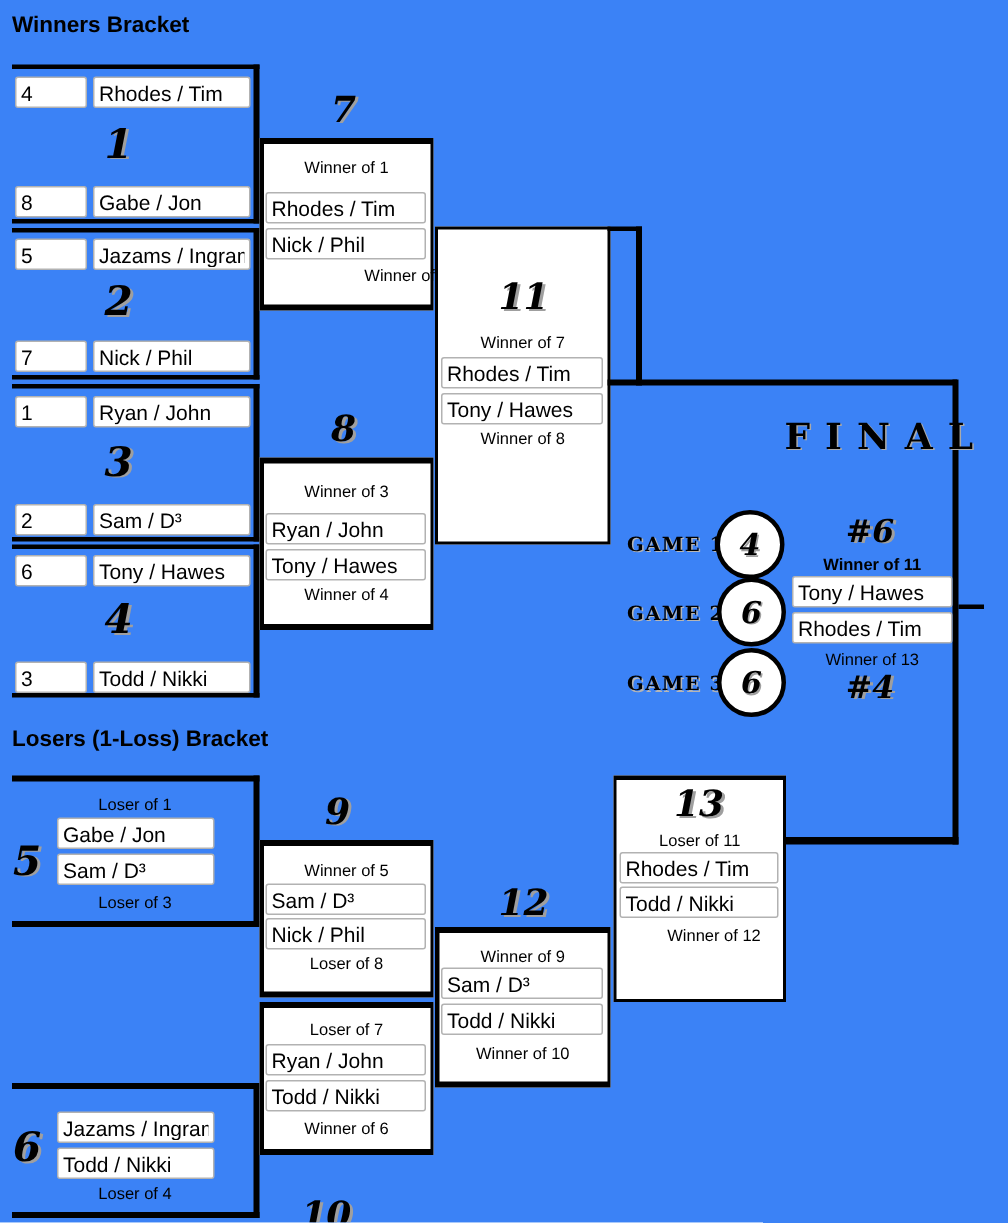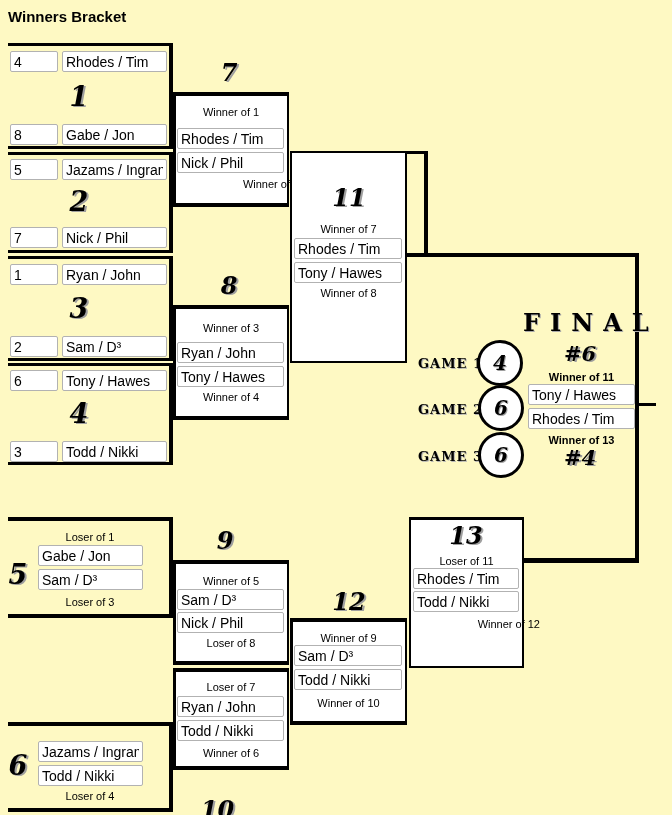--- a/index.html
+++ b/index.html
@@ -1,16 +1,16 @@
 <!DOCTYPE html>
 <html><head>
 <meta charset="utf-8">
 <style>
   html,body{margin:0;padding:0;background:#fff;}
-  #app{position:relative;width:672px;height:815px;background:#fef9c3;overflow:hidden;
+  #app{position:relative;width:672px;height:815px;background:#3b82f6;overflow:hidden;
        font-family:"Liberation Sans",sans-serif;color:#000;}
   .line{position:absolute;background:#000;}
   .heading{position:absolute;font-weight:bold;font-size:15px;white-space:nowrap;}
   
   .r1box{position:absolute;left:8px;width:165px;box-sizing:border-box;
          border-top:3px solid #000;border-bottom:3px solid #000;border-right:4px solid #000;}
   
   .lbox{position:absolute;left:8px;width:165px;box-sizing:border-box;
         border-top:4px solid #000;border-bottom:4px solid #000;border-right:4px solid #000;}
   
@@ -35,20 +35,21 @@
                font-size:20px;text-shadow:1px 1px 0 #9f9f9f;}
   .hash{position:absolute;font-family:"DejaVu Serif",serif;font-style:italic;font-weight:bold;
         font-size:21px;text-align:center;text-shadow:2px 1px 0 #9f9f9f;}
 </style>
 </head>
 <body>
 
 <div id="app">
 
   <div class="heading" style="left:8px;top:8px;">Winners Bracket</div>
+  <div class="heading" style="left:8px;top:484px;">Losers (1-Loss) Bracket</div>
 
   <div class="r1box" style="top:43px;height:106px;"></div>
   <input class="input" style="left: 10px; top: 51px; width: 48px;" value="4">
   <input class="input" style="left: 62px; top: 51px; width: 105px;" value="Rhodes / Tim">
   <div class="fancy num-big" style="left:62px;top:83px;width:34px;">1</div>
   <input class="input" style="left: 10px; top: 124px; width: 48px;" value="8">
   <input class="input" style="left: 62px; top: 124px; width: 105px;" value="Gabe / Jon">
 
   <div class="r1box" style="top:152px;height:101px;"></div>
   <input class="input" style="left: 10px; top: 159px; width: 48px;" value="5">
@@ -93,40 +94,40 @@
   <div class="lbl" style="left:294px;top:287px;width:109px;">Winner of 8</div>
 
   <div class="line" style="left:405px;top:151px;width:23px;height:3px;"></div>
   <div class="line" style="left:424px;top:151px;width:4px;height:106px;"></div>
 
   <div class="line" style="left:405px;top:253px;width:233px;height:4px;"></div>
   <div class="line" style="left:635px;top:253px;width:4px;height:310px;"></div>
   <div class="line" style="left:521px;top:558px;width:118px;height:5px;"></div>
   <div class="line" style="left:639px;top:403px;width:17px;height:3px;"></div>
 
-  <div class="final-title" style="left:523px;top:276px;margin-top:32px;">FINAL</div>
+  <div class="final-title" style="left:523px;top:276px;">FINAL</div>
 
   <div class="game-lbl" style="left:418px;top:356px;">GAME 1</div>
   <div class="circle" style="left:477px;top:340px;">
       <span>4</span>
     </div>
   <div class="game-lbl" style="left:418px;top:402px;">GAME 2</div>
   <div class="circle" style="left:478px;top:385px;">
       <span>6</span>
     </div>
   <div class="game-lbl" style="left:418px;top:449px;">GAME 3</div>
   <div class="circle" style="left:478px;top:432px;">
       <span>6</span>
     </div>
 
   <div class="hash" style="left:545px;top:341px;width:70px;">#6</div>
   <div class="lbl" style="left:528px;top:371px;width:107px;font-weight:bold;">Winner of 11</div>
   <input class="input" style="left: 528px; top: 384px; width: 107px;" value="Tony / Hawes">
   <input class="input" style="left: 528px; top: 408px; width: 107px;" value="Rhodes / Tim">
-  <div class="lbl" style="left:528px;top:434px;width:107px;font-weight:bold;">Winner of 13</div>
+  <div class="lbl" style="left:528px;top:434px;width:107px;">Winner of 13</div>
   <div class="hash" style="left:545px;top:445px;width:70px;">#4</div>
 
   <div class="lbox" style="top:517px;height:101px;"></div>
   <div class="lbl" style="left:30px;top:531px;width:120px;">Loser of 1</div>
   <input class="input" style="left: 38px; top: 545px; width: 105px;" value="Gabe / Jon">
   <div class="fancy num-big" style="left:4px;top:561px;width:28px;">5</div>
   <input class="input" style="left: 38px; top: 569px; width: 105px;" value="Sam / D³">
   <div class="lbl" style="left:30px;top:596px;width:120px;">Loser of 3</div>
 
   <div class="lbox" style="top:722px;height:90px;"></div>
@@ -155,15 +156,15 @@
   <div class="lbl" style="left:294px;top:632px;width:109px;">Winner of 9</div>
   <input class="input" style="left: 294px; top: 645px; width: 108px;" value="Sam / D³">
   <input class="input" style="left: 294px; top: 669px; width: 108px;" value="Todd / Nikki">
   <div class="lbl" style="left:294px;top:697px;width:109px;">Winner of 10</div>
 
   <div class="bigbox" style="left:409px;top:517px;width:115px;height:151px;border-top-width:3px;"></div>
   <div class="fancy num-mid" style="left:437px;top:524px;width:58px;">13</div>
   <div class="lbl" style="left:412px;top:555px;width:109px;">Loser of 11</div>
   <input class="input" style="left: 413px; top: 568px; width: 106px;" value="Rhodes / Tim">
   <input class="input" style="left: 413px; top: 591px; width: 106px;" value="Todd / Nikki">
-  <div class="lbl" style="left:412px;top:618px;width:128px;text-align:right;">Winner of 12</div>
+  <div class="lbl" style="left:412px;top:618px;width:128px;">Winner of 12</div>
 
 </div>
 
 </body></html>

